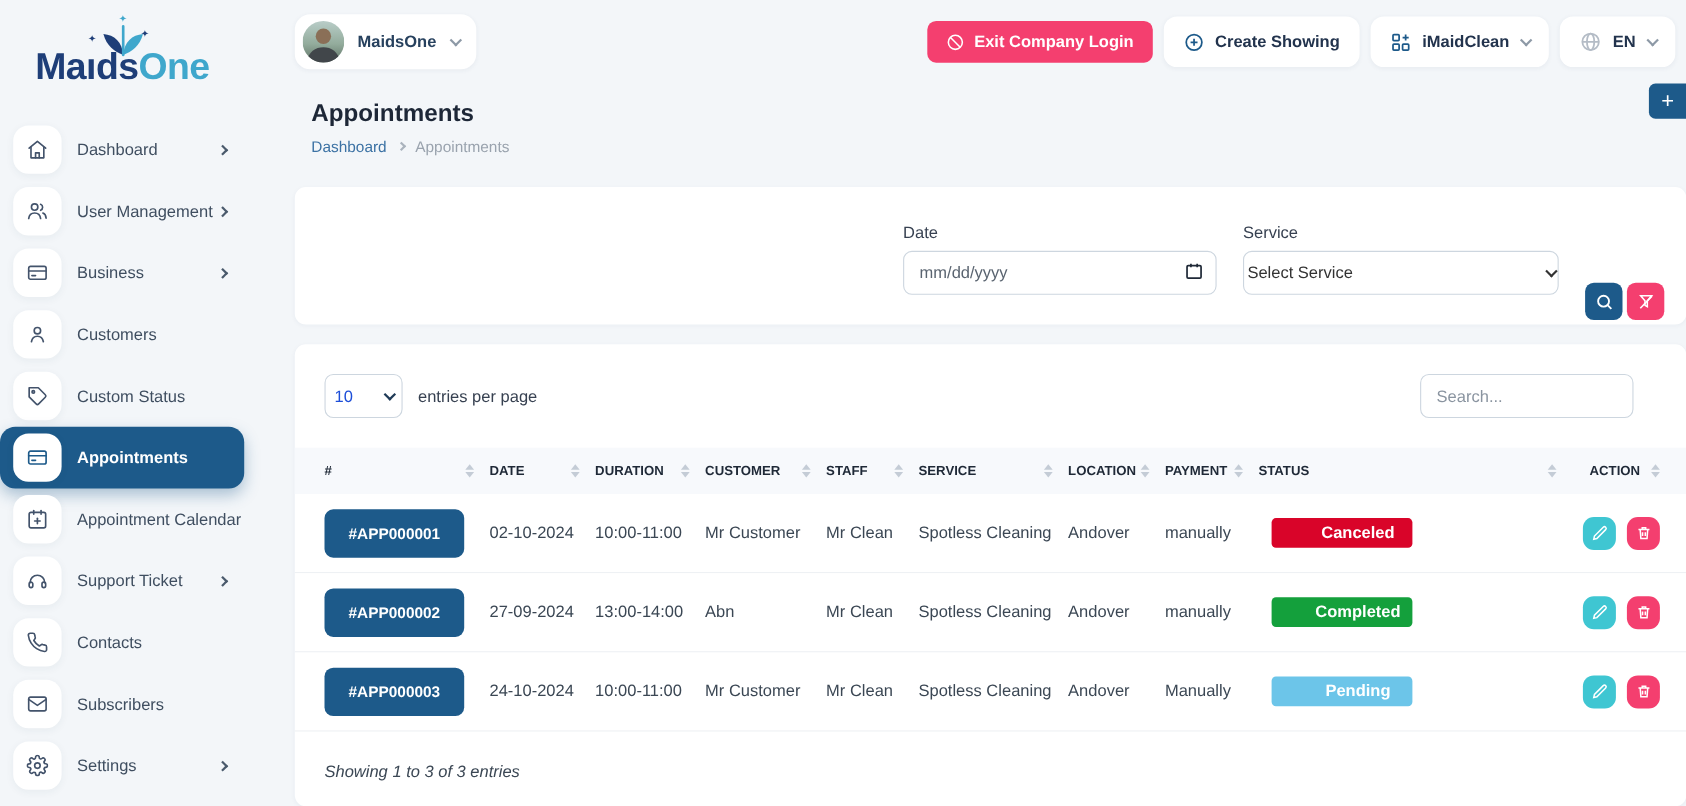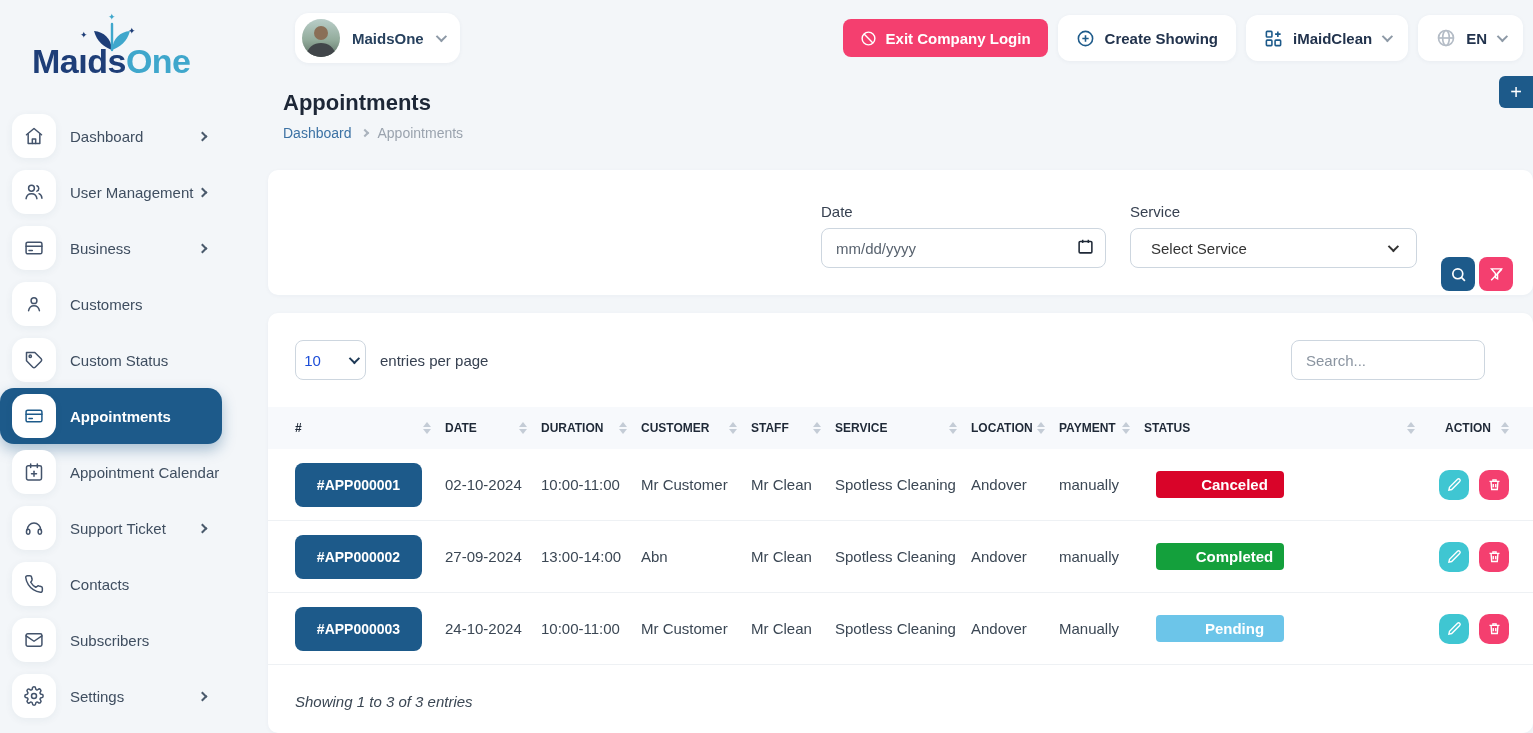--- a/index.html
+++ b/index.html
@@ -24,21 +24,21 @@
   .side-chev { margin-left:auto; margin-right:16px; width:7px; height:7px; border-right:2px solid #4a5a6c; border-bottom:2px solid #4a5a6c; transform:rotate(-45deg); }
   .side-item.active { background:#1d5a8a; border-radius:14px; box-shadow:0 6px 14px rgba(29,90,138,.35); }
   .side-item.active .side-label { color:#fff; font-weight:700; }
   .side-item.active .icon-box { color:#1d5a8a; }
 
   
   .main { flex:1; display:flex; flex-direction:column; min-width:0; }
 
   .topbar { height:76px; display:flex; align-items:center; padding:0 10px 0 13px; gap:10px; }
   .chip { background:#fff; border-radius:14px; display:flex; align-items:center; box-shadow:0 1px 4px rgba(30,60,90,.05); cursor:pointer; }
-  .user-chip { padding:6px 16px 6px 7px; gap:12px;margin-left:27px; }
+  .user-chip { padding:6px 16px 6px 7px; gap:12px; }
   .avatar { width:38px; height:38px; border-radius:50%; overflow:hidden; flex:0 0 38px; }
   .chip-label { font-size:15px; font-weight:600; color:#27415e; }
   .chev-dn { width:8px; height:8px; border-right:2px solid #8d99a6; border-bottom:2px solid #8d99a6; transform:rotate(45deg) translateY(-2px); }
   .topbar-spacer { flex:1; }
   .btn-exit { background:#f43f6f; color:#fff; border:none; border-radius:8px; font-size:15px; font-weight:600;
               padding:0 17px; height:38px; display:flex; align-items:center; gap:9px; cursor:pointer; font-family:inherit; }
   .chip-btn { padding:0 18px; height:46px; gap:10px; font-size:15px; font-weight:600; color:#22334d; border-radius:12px; }
   .chip-btn .ic-navy { color:#1d5a8a; display:flex; }
   .chip-btn .ic-gray { color:#b4bcc6; display:flex; }
 
@@ -55,21 +55,21 @@
   .filter-card { margin-top:29px; height:125px; display:flex; align-items:center; justify-content:flex-end;
                  padding:6px 20px 0 20px; gap:24px; }
   .field { display:flex; flex-direction:column; gap:8px; }
   .field-label { font-size:15px; color:#374151; }
   .inp { height:40px; border:1px solid #cdd6df; border-radius:8px; font-size:15px; color:#3b4754; padding:0 14px; font-family:inherit; background:#fff; }
   .inp::placeholder { color:#5a6470; }
   .date-wrap { position:relative; width:285px; }
   .date-wrap .inp { width:100%; padding-right:52px; }
   .date-wrap .cal-ic { position:absolute; right:12px; top:10px; color:#1f2937; }
   .select-box { width:287px; height:40px; border:1px solid #cdd6df; border-radius:8px; display:flex; align-items:center;
-                justify-content:space-between; padding:0 20px; font-size:15px; color:#333; cursor:pointer; }
+                justify-content:space-between; padding:0 3px; font-size:15px; color:#333; cursor:pointer; }
   .filter-btns { display:flex; gap:4px; align-self:flex-end; margin-bottom:4px; margin-left:0; }
   .sq-btn { width:34px; height:34px; border:none; border-radius:8px; display:flex; align-items:center; justify-content:center;
             color:#fff; cursor:pointer; }
   .sq-btn.navy { background:#1d5a8a; }
   .sq-btn.pink { background:#f43f6f; }
 
   .table-card { margin-top:18px; flex:1; padding:27px 0 0 0; display:flex; flex-direction:column; }
   .table-controls { display:flex; align-items:center; padding:0 27px; }
   .pagesize { width:71px; height:40px; border:1px solid #cdd6df; border-radius:8px; display:flex; align-items:center;
               justify-content:center; gap:28px; font-size:15px; color:#1d4ed8; cursor:pointer; }

